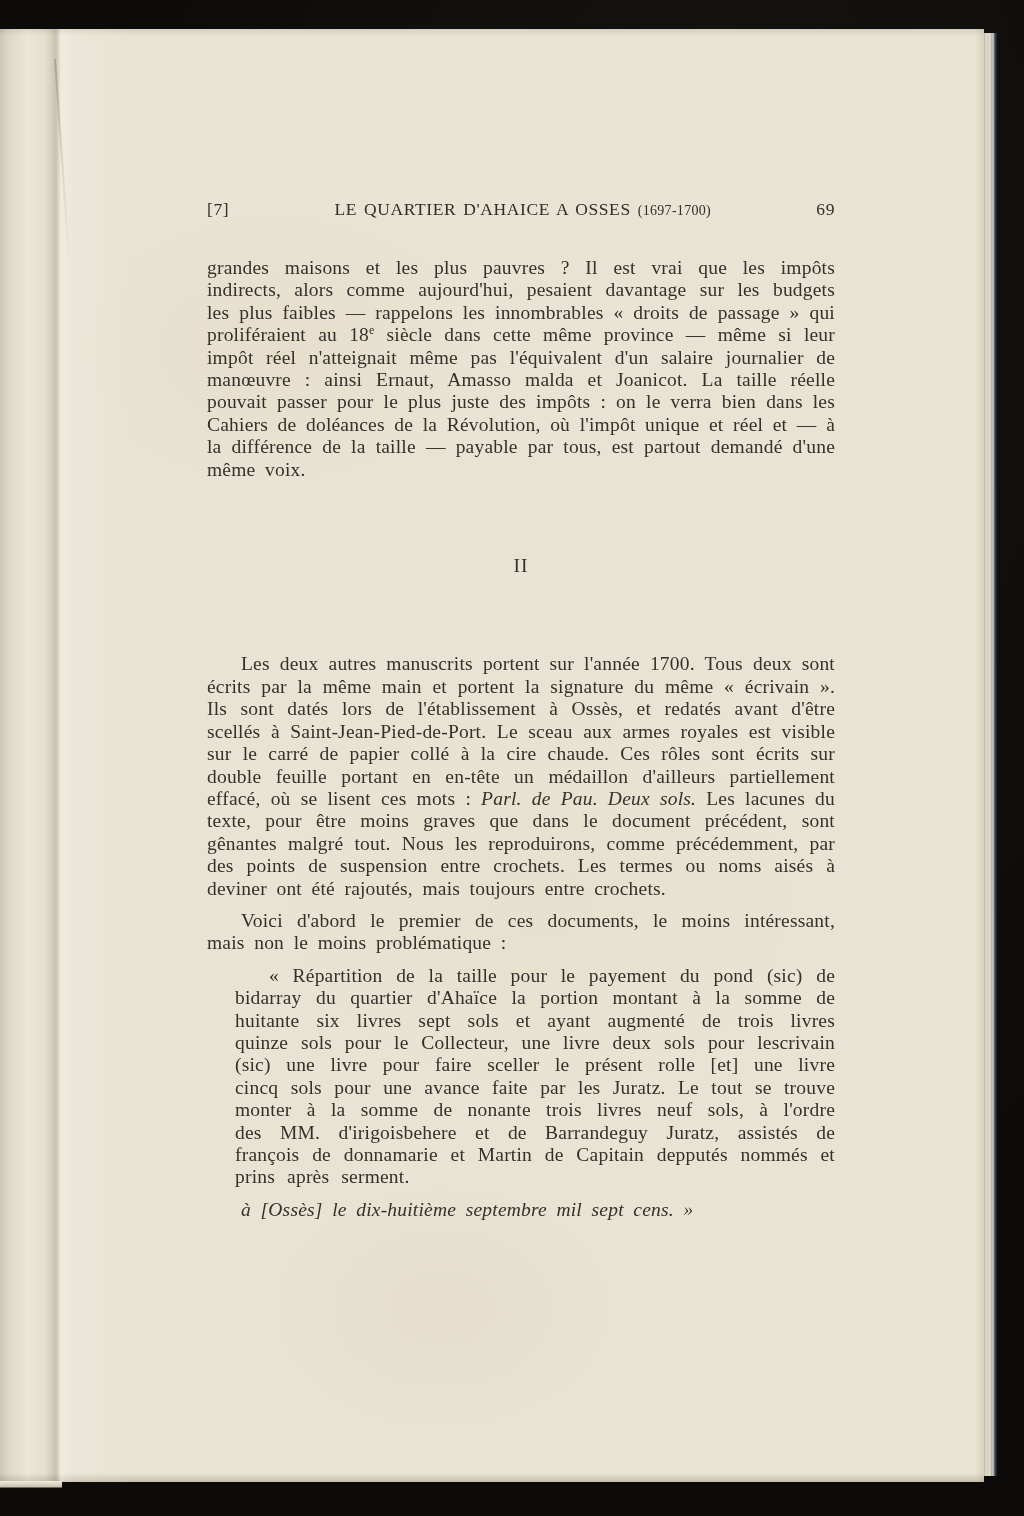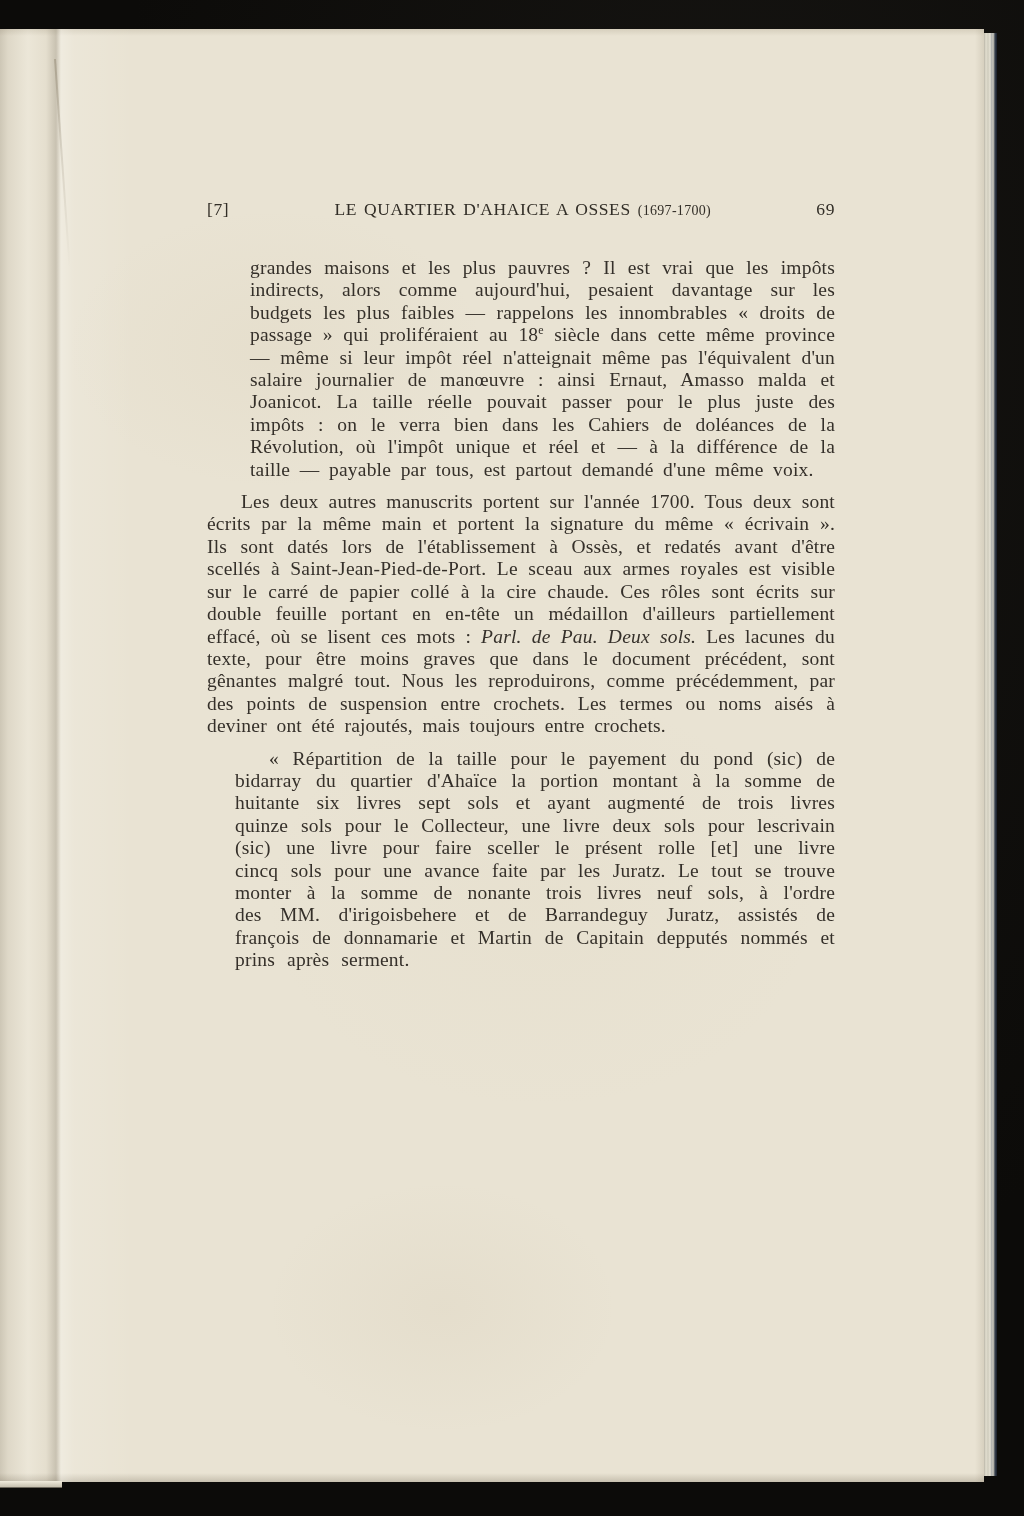--- a/index.html
+++ b/index.html
@@ -113,21 +113,21 @@
     text-align: center;
   }
   .pg-header .years {
     font-size: 14px;
     letter-spacing: 0.3px;
   }
   .para {
     margin: 0 0 10px 0;
     text-indent: 34px;
   }
-  .para.no-indent { text-indent: 0; margin-left: 43px; }
+  .para.no-indent { text-indent: 0; }
   .section-heading {
     text-align: center;
     margin: 74px 0 76px 0;
     font-size: 19.5px;
     letter-spacing: 1px;
   }
   .italic { font-style: italic; }
   .quote {
     word-spacing: 7px;
     margin-left: 28px;
@@ -157,25 +157,28 @@
       <span>[7]</span>
       <span class="title-wrap">
         <span>LE QUARTIER D'AHAICE A OSSES</span>
         <span class="years">(1697-1700)</span>
       </span>
       <span>69</span>
     </div>
 
     <p class="para no-indent"><span>grandes maisons et les plus pauvres ? Il est vrai que les impôts indirects, alors comme aujourd'hui, pesaient davantage sur les budgets les plus faibles — rappelons les innombrables « droits de passage » qui proliféraient au 18</span><sup class="sup-e">e</sup><span> siècle dans cette même province — même si leur impôt réel n'atteignait même pas l'équivalent d'un salaire journalier de manœuvre : ainsi Ernaut, Amasso malda et Joanicot. La taille réelle pouvait passer pour le plus juste des impôts : on le verra bien dans les Cahiers de doléances de la Révolution, où l'impôt unique et réel et — à la différence de la taille — payable par tous, est partout demandé d'une même voix.</span></p>
 
+    <div class="section-heading">II</div>
 
     <p class="para"><span>Les deux autres manuscrits portent sur l'année 1700. Tous deux sont écrits par la même main et portent la signature du même « écrivain ». Ils sont datés lors de l'établissement à Ossès, et redatés avant d'être scellés à Saint-Jean-Pied-de-Port. Le sceau aux armes royales est visible sur le carré de papier collé à la cire chaude. Ces rôles sont écrits sur double feuille portant en en-tête un médaillon d'ailleurs partiellement effacé, où se lisent ces mots : </span><span class="italic">Parl. de Pau. Deux sols.</span><span> Les lacunes du texte, pour être moins graves que dans le document précédent, sont gênantes malgré tout. Nous les reproduirons, comme précédemment, par des points de suspension entre crochets. Les termes ou noms aisés à deviner ont été rajoutés, mais toujours entre crochets.</span></p>
 
+    <p class="para">Voici d'abord le premier de ces documents, le moins intéressant, mais non le moins problématique :</p>
 
     <p class="para quote">« Répartition de la taille pour le payement du pond (sic) de bidarray du quartier d'Ahaïce la portion montant à la somme de huitante six livres sept sols et ayant augmenté de trois livres quinze sols pour le Collecteur, une livre deux sols pour lescrivain (sic) une livre pour faire sceller le présent rolle [et] une livre cincq sols pour une avance faite par les Juratz. Le tout se trouve monter à la somme de nonante trois livres neuf sols, à l'ordre des MM. d'irigoisbehere et de Barrandeguy Juratz, assistés de françois de donnamarie et Martin de Capitain depputés nommés et prins après serment.</p>
 
+    <p class="para quote-date">à [Ossès] le dix-huitième septembre mil sept cens. »</p>
 
 
   </div>
 </div>
 
 <div class="page-stack"></div>
 <div class="under-page"></div>
 
 </body></html>

